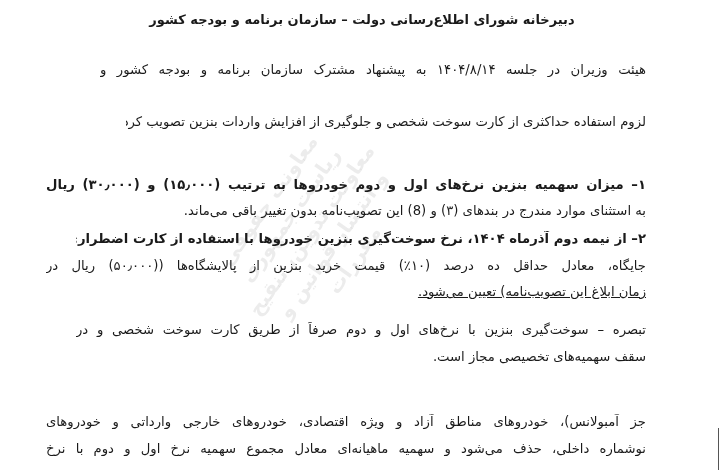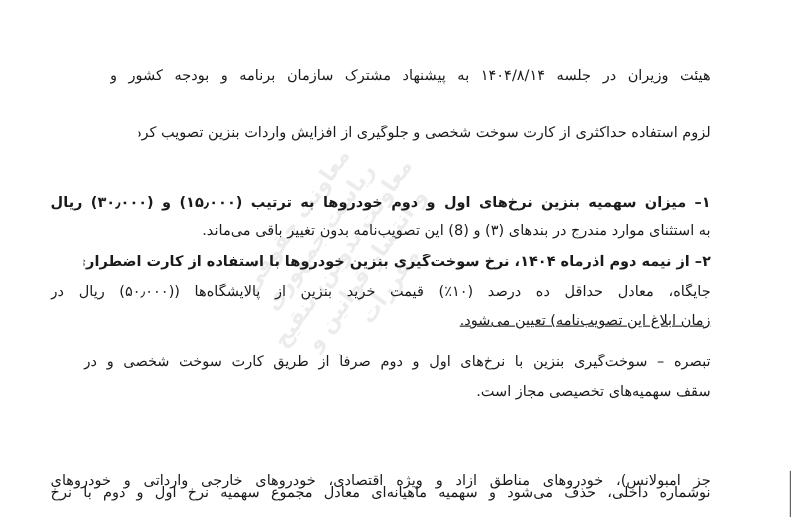--- a/index.html
+++ b/index.html
@@ -31,31 +31,32 @@
 </style>
 </head>
 <body>
 
 <div class="page">
   <div class="watermark">
     <div>معاونت حقوقی ریاست جمهوری</div>
     <div>معاونت تدوین، تنقیح و انتشار قوانین و مقررات</div>
   </div>
 
+  <div class="header">دبیرخانه شورای اطلاع‌رسانی دولت – سازمان برنامه و بودجه کشور</div>
 
   <div class="line" style="top:62px; right:78px; width:546px;">هیئت وزیران در جلسه ۱۴۰۴/۸/۱۴ به پیشنهاد مشترک سازمان برنامه و بودجه کشور و</div>
   <div class="line" style="top:114px; right:78px; width:520px; text-align-last:right;">لزوم استفاده حداکثری از کارت سوخت شخصی و جلوگیری از افزایش واردات بنزین تصویب کرد:</div>
 
   <div class="line bold" style="top:177px; right:78px; width:600px;">۱– میزان سهمیه بنزین نرخ‌های اول و دوم خودروها به ترتیب (۱۵٫۰۰۰) و (۳۰٫۰۰۰) ریال</div>
   <div class="line" style="top:203px; right:78px; width:600px; text-align-last:right;">به استثنای موارد مندرج در بندهای (۳) و (8) این تصویب‌نامه بدون تغییر باقی می‌ماند.</div>
 
   <div class="line bold" style="top:231px; right:78px; width:570px;">۲– از نیمه دوم آذرماه ۱۴۰۴، نرخ سوخت‌گیری بنزین خودروها با استفاده از کارت اضطراری</div>
   <div class="line" style="top:258px; right:78px; width:600px;margin-left:14px;">جایگاه، معادل حداقل ده درصد (۱۰٪) قیمت خرید بنزین از پالایشگاه‌ها ((۵۰٫۰۰۰) ریال در</div>
   <div class="line" style="top:284px; right:78px; width:600px; text-align-last:right;text-decoration:underline;">زمان ابلاغ این تصویب‌نامه) تعیین می‌شود.</div>
 
   <div class="line" style="top:322px; right:78px; width:570px;">تبصره – سوخت‌گیری بنزین با نرخ‌های اول و دوم صرفاً از طریق کارت سوخت شخصی و در</div>
   <div class="line" style="top:349px; right:78px; width:600px; text-align-last:right;">سقف سهمیه‌های تخصیصی مجاز است.</div>
 
-  <div class="line" style="top:430px; right:78px; width:600px;">جز آمبولانس)، خودروهای مناطق آزاد و ویژه اقتصادی، خودروهای خارجی وارداتی و خودروهای</div>
+  <div class="line" style="top:414px; right:78px; width:600px;">جز آمبولانس)، خودروهای مناطق آزاد و ویژه اقتصادی، خودروهای خارجی وارداتی و خودروهای</div>
   <div class="line" style="top:441px; right:78px; width:600px;">نوشماره داخلی، حذف می‌شود و سهمیه ماهیانه‌ای معادل مجموع سهمیه نرخ اول و دوم با نرخ</div>
 
   <div class="edge-line"></div>
 </div>
 
 </body></html>

